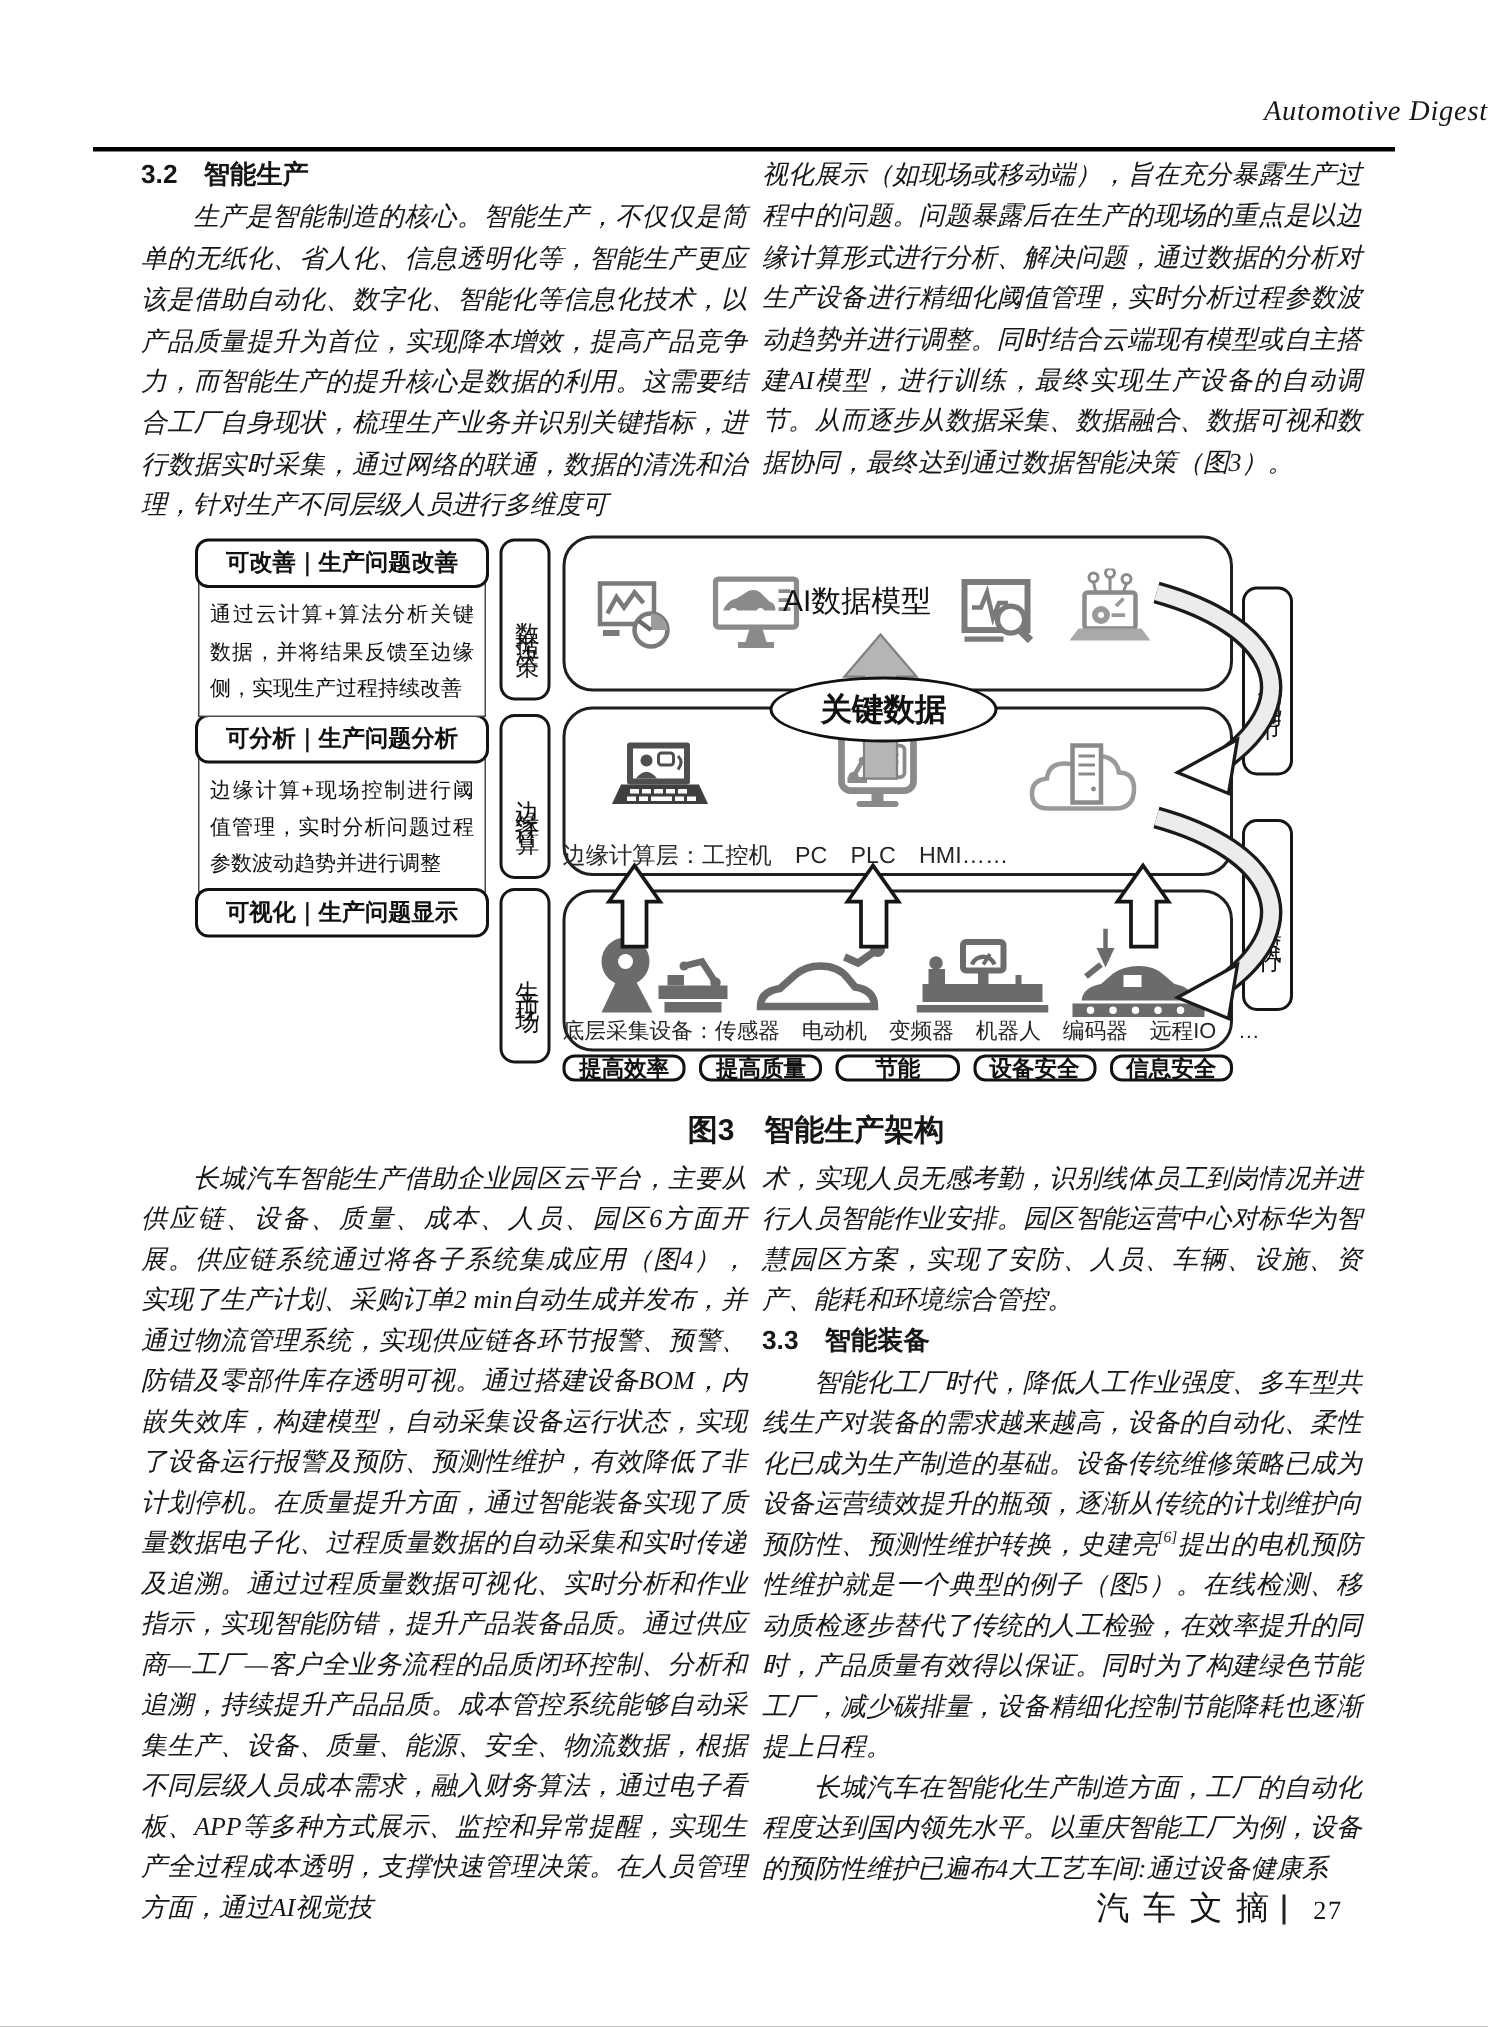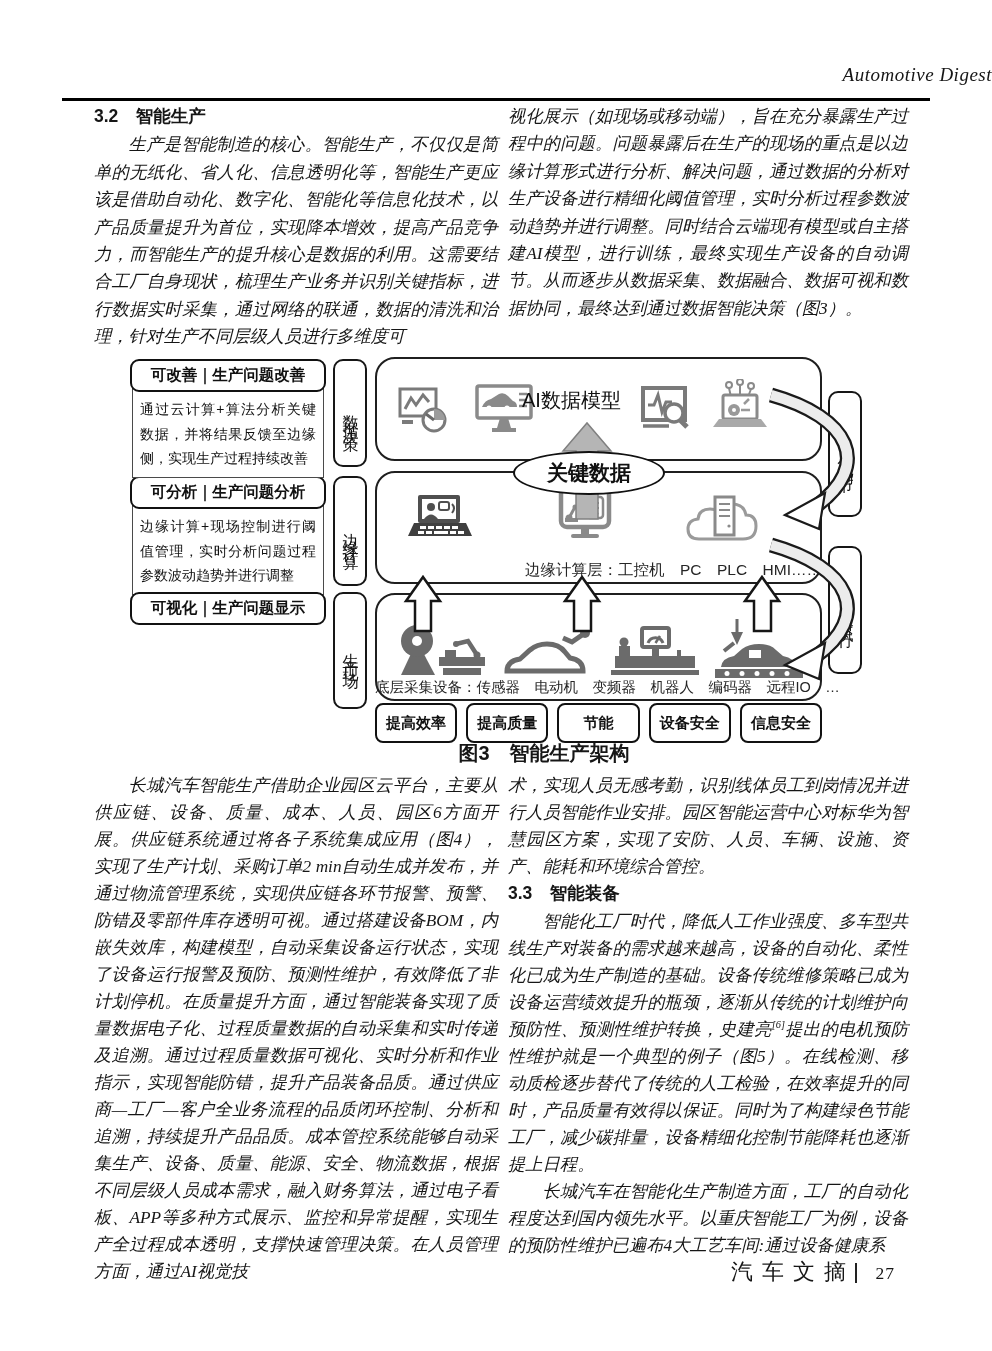--- a/index.html
+++ b/index.html
@@ -35,25 +35,25 @@
         font-size:16px;z-index:3;padding-top:6px;box-sizing:border-box;}
   .panel{position:absolute;left:250px;width:447px;border:2px solid #1f1f1f;border-radius:20px;
          background:#fff;z-index:1;box-sizing:border-box;}
   .icon{position:absolute;z-index:2;}
   .overlay{position:absolute;left:0;top:0;z-index:5;pointer-events:none;}
   .ellipse{position:absolute;left:388px;top:94px;width:148px;height:40px;border:2.2px solid #111;
            border-radius:50%;background:#fff;display:flex;align-items:center;justify-content:center;
            font-weight:bold;font-size:21px;z-index:6;}
   .ai-label{position:absolute;left:397px;top:30px;width:140px;text-align:left;
             font-size:20px;z-index:6;}
-  .layer-text{position:absolute;left:250px;width:447px;text-align:right;z-index:6;
+  .layer-text{position:absolute;left:250px;width:447px;text-align:left;z-index:6;
               color:#262626;white-space:nowrap;}
   .edge-text{top:203px;font-size:15.5px;}
   .device-text{top:321px;font-size:14.5px;}
-  .benefits{position:absolute;left:250px;top:346px;width:447px;height:40px;display:flex;gap:9px;z-index:3;}
+  .benefits{position:absolute;left:250px;top:346px;width:447px;height:18px;display:flex;gap:9px;z-index:3;}
   .benefit{flex:1;border:2.5px solid #111;border-radius:8px;background:#fff;font-weight:bold;
            font-size:15px;display:flex;align-items:center;justify-content:center;}
   .caption{position:absolute;left:4px;top:740px;width:100%;text-align:center;font-weight:bold;
            font-size:20px;font-family:"Liberation Sans","DejaVu Sans",sans-serif;padding-left:44px;}
   
   .pfooter{position:absolute;left:508px;top:1257px;width:387px;text-align:right;
            font-family:"Liberation Sans","DejaVu Sans",sans-serif;}
   .pfooter .jn{font-weight:normal;font-size:22px;letter-spacing:9px;}
   .pfooter .div{display:inline-block;width:1.5px;height:20px;background:#222;
                 vertical-align:-4px;margin:0 7px 0 0;}

